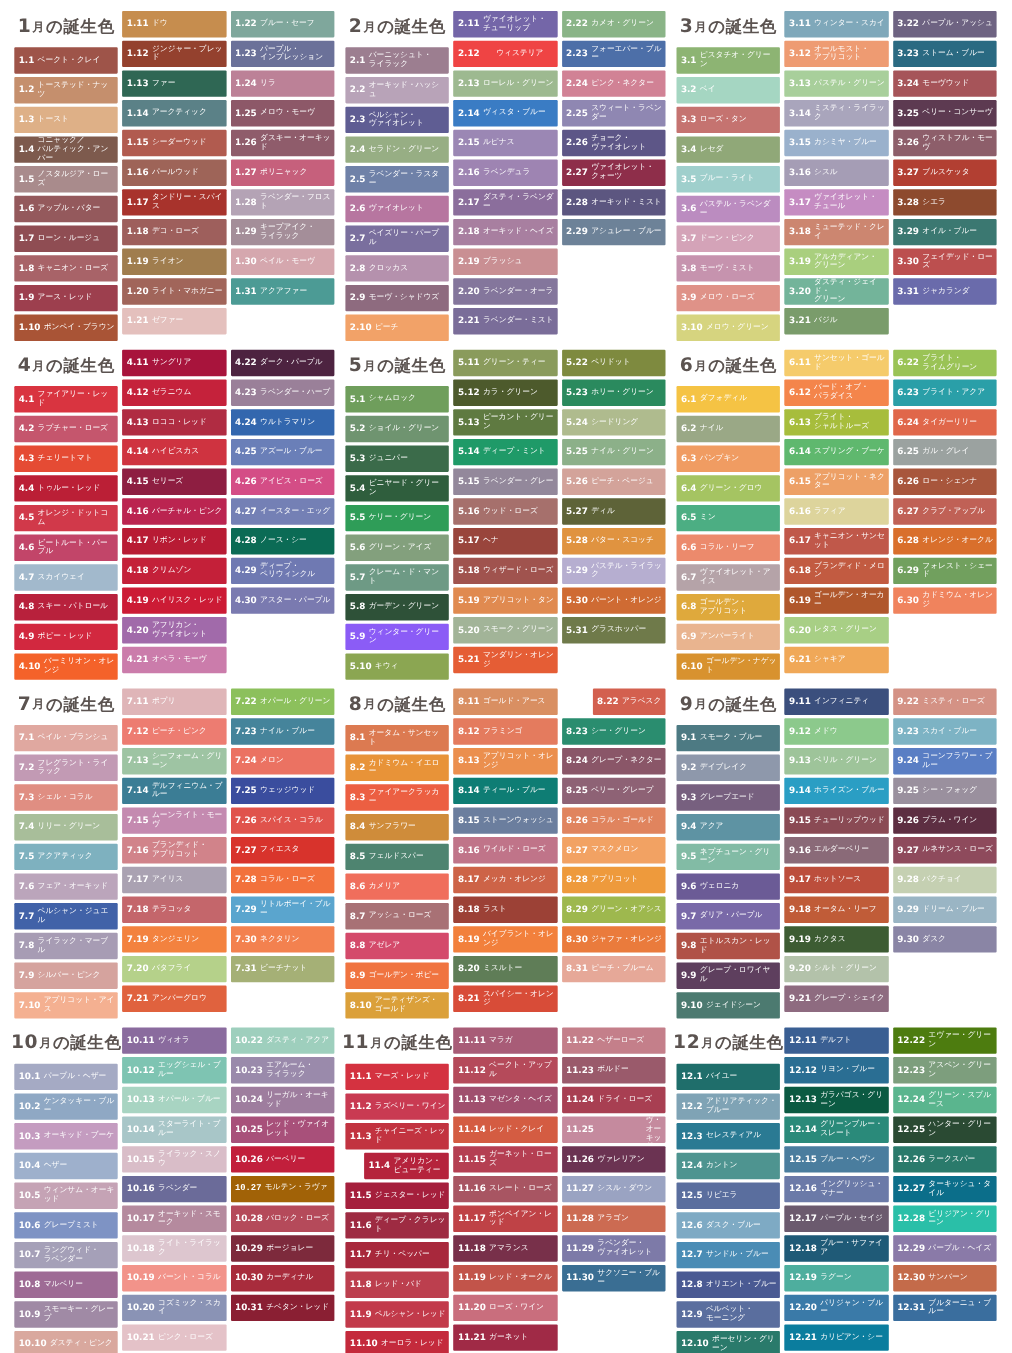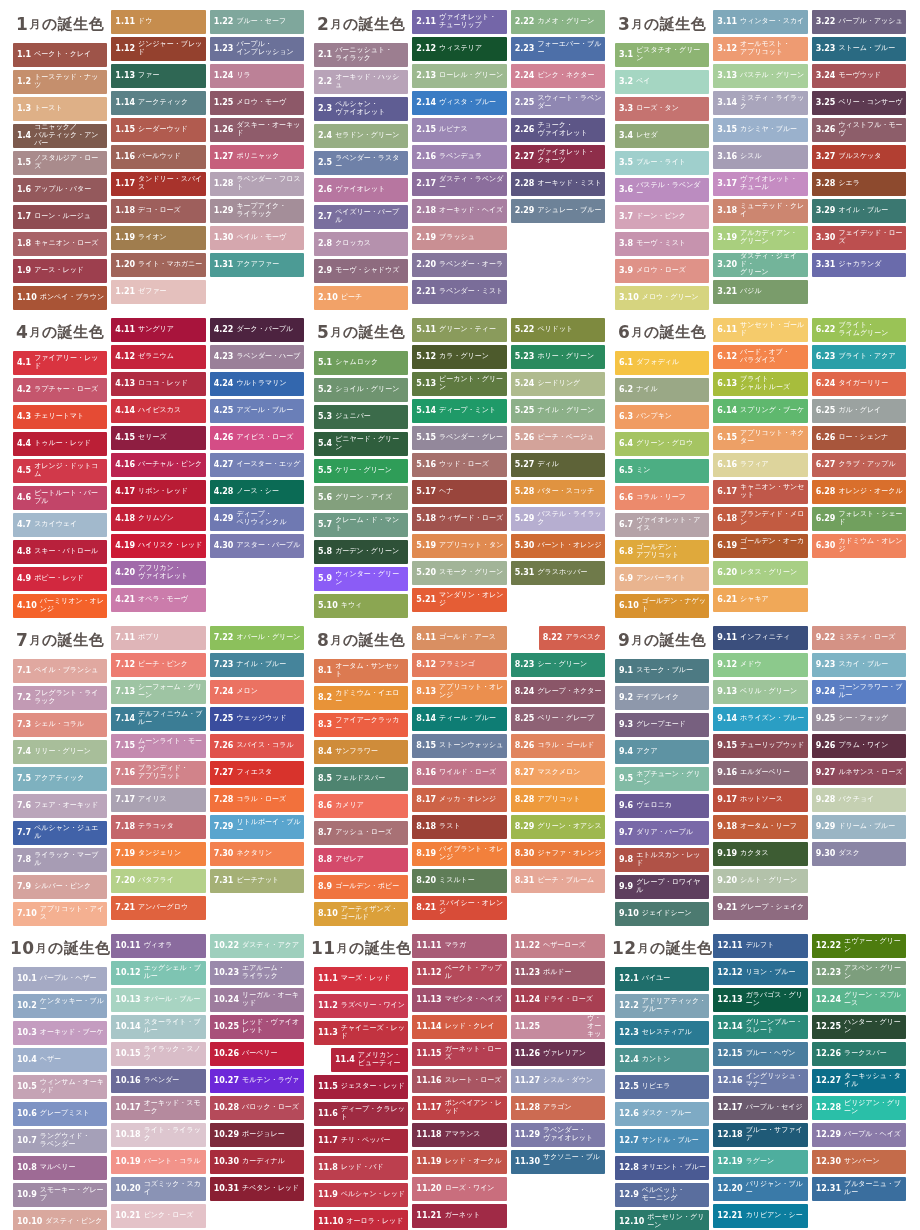--- a/index.html
+++ b/index.html
@@ -275,21 +275,21 @@
             <span class="sw-num">2.10</span>
             <span class="sw-name">ピーチ</span>
           </div>
         </div>
         <div class="col">
           <div class="swatch sw-light" style="background: rgb(116, 102, 168);">
             <span class="sw-num">2.11</span>
             <span class="sw-name">ヴァイオレット・
 チューリップ</span>
           </div>
-          <div class="swatch sw-light" style="background: #14532d;">
+          <div class="swatch sw-light" style="background: #ef4444; gap: 12px;">
             <span class="sw-num">2.12</span>
             <span class="sw-name">ウィステリア</span>
           </div>
           <div class="swatch sw-light" style="background: rgb(157, 185, 144);">
             <span class="sw-num">2.13</span>
             <span class="sw-name">ローレル・グリーン</span>
           </div>
           <div class="swatch sw-light" style="background: rgb(58, 124, 196);">
             <span class="sw-num">2.14</span>
             <span class="sw-name">ヴィスタ・ブルー</span>
@@ -1435,21 +1435,21 @@
             <span class="sw-name">リーガル・オーキッド</span>
           </div>
           <div class="swatch sw-light" style="background: rgb(168, 80, 122);">
             <span class="sw-num">10.25</span>
             <span class="sw-name">レッド・ヴァイオレット</span>
           </div>
           <div class="swatch sw-light" style="background: rgb(194, 31, 60);">
             <span class="sw-num">10.26</span>
             <span class="sw-name">バーベリー</span>
           </div>
-          <div class="swatch sw-light" style="background: #6d28d9;">
+          <div class="swatch sw-light" style="background: #a16207; font-family: Liberation Mono, monospace;">
             <span class="sw-num">10.27</span>
             <span class="sw-name">モルテン・ラヴァ</span>
           </div>
           <div class="swatch sw-light" style="background: rgb(181, 74, 90);">
             <span class="sw-num">10.28</span>
             <span class="sw-name">バロック・ローズ</span>
           </div>
           <div class="swatch sw-light" style="background: rgb(125, 42, 60);">
             <span class="sw-num">10.29</span>
             <span class="sw-name">ボージョレー</span>

